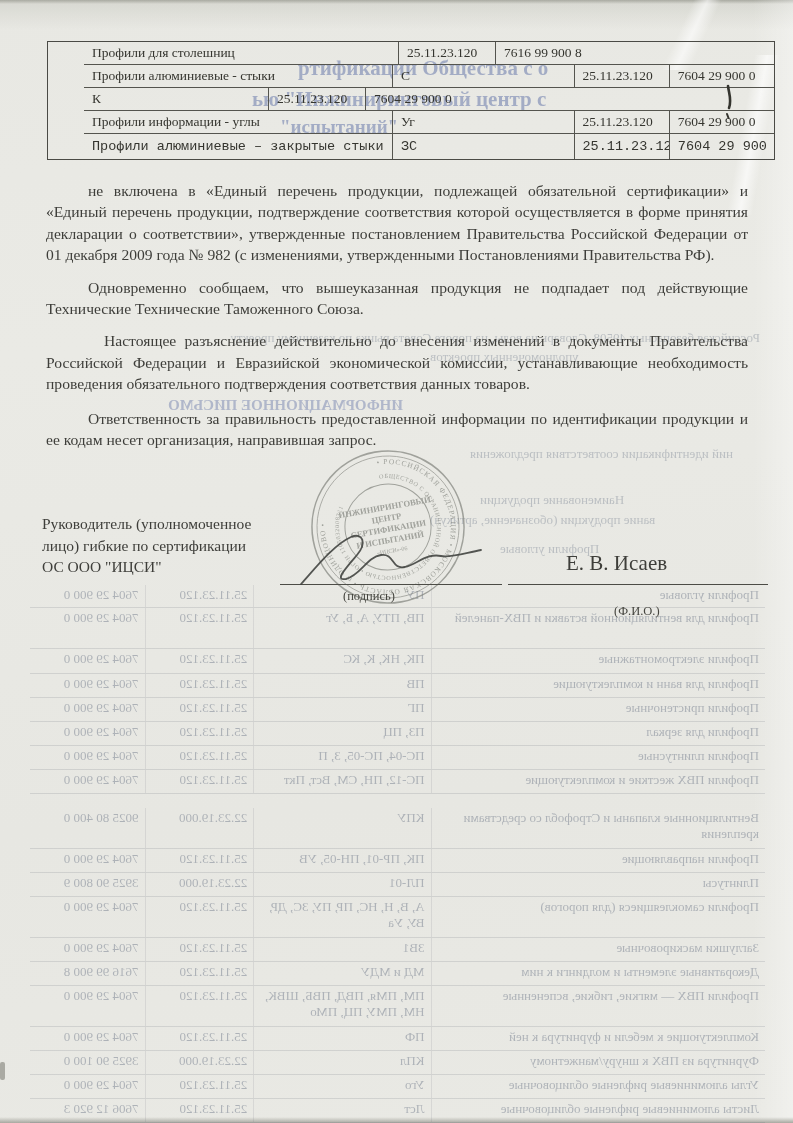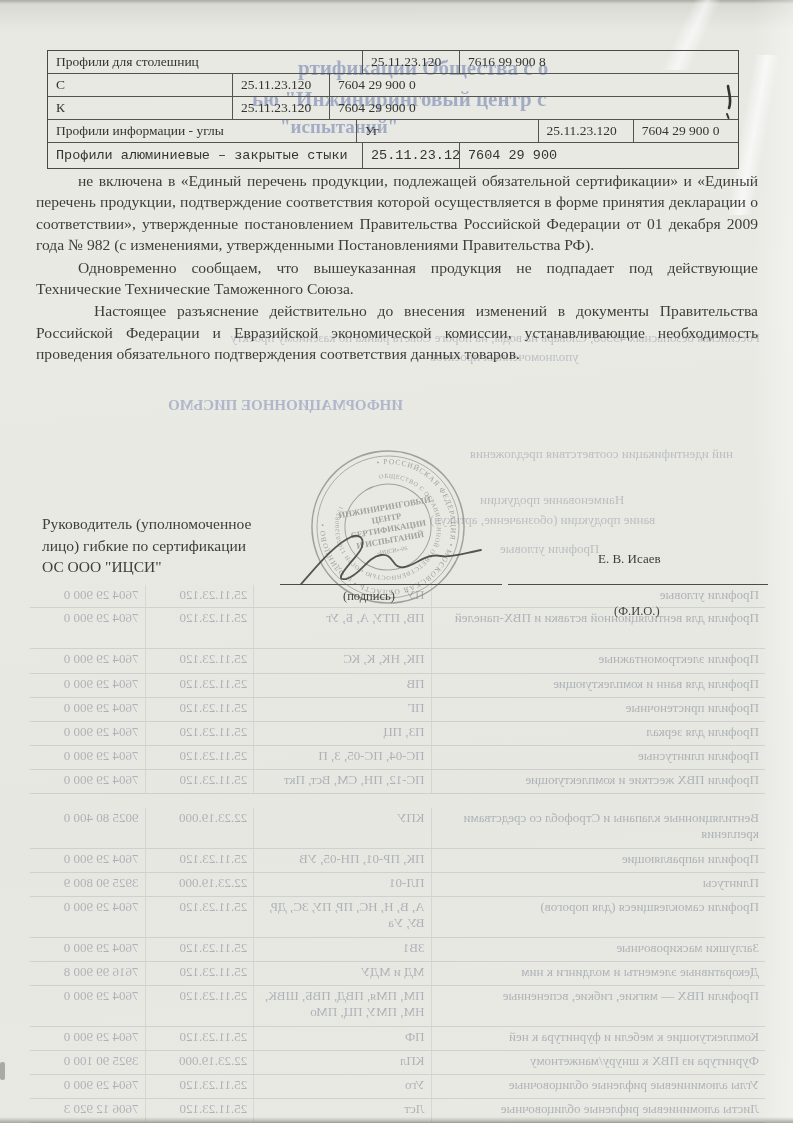--- a/index.html
+++ b/index.html
@@ -20,42 +20,42 @@
   .crease-right{position:absolute;left:714px;top:55px;width:79px;height:160px;
     background:linear-gradient(100deg,rgba(0,0,0,0) 38%,rgba(255,255,255,.65) 50%,rgba(0,0,0,0) 62%);}
   .band-right{position:absolute;right:0;top:0;width:40px;height:100%;
     background:linear-gradient(90deg,rgba(255,255,255,0),rgba(255,255,255,.35));}
   .edge-bottom{position:absolute;left:0;bottom:0;width:100%;height:6px;
     background:linear-gradient(0deg,#a8a8a0,rgba(168,168,160,0));}
   .mark-left{position:absolute;left:0;top:1062px;width:5px;height:18px;
     background:rgba(118,118,112,.55);border-radius:2px;}
 
   
-  .ptable{position:absolute;left:47px;top:50px;width:690px;z-index:3;
-    border:1.4px solid #4a4a45;filter:blur(.2px);}
+  .ptable{position:absolute;left:47px;top:41px;width:690px;z-index:3;
+    border:1.4px solid #4a4a45;filter:blur(.2px);padding-left:36px;}
   .prow{display:flex;border-top:1.2px solid #54544e;}
   .prow:first-child{border-top:none;}
   .pcell{font-size:13.5px;line-height:20px;padding:1px 6px 1px 8px;color:#35352f;
     border-left:1.2px solid #54544e;white-space:nowrap;overflow:hidden;}
   .pcell:first-child{border-left:none;}
   .c-name{width:300px;}  .c-codes{width:170px;} .c-okpd{width:82px;} .c-tnved{width:92px;}
   .prow:last-child .pcell{line-height:23px;font-family:Liberation Mono, monospace;}
 
   
   .bodytext{position:absolute;left:35px;top:169px;width:724px;z-index:3;
     font-size:15.6px;line-height:21.4px;text-align:justify;color:#3e3e3a;filter:blur(.25px);}
-  .bodytext p{margin:1px;}
+  .bodytext p{margin:11px;}
   .bodytext p.ind1{text-indent:42px;}
   .bodytext p.ind2{text-indent:58px;}
   .bodytext p.gap{margin-top:13px;}
 
   
   .role{position:absolute;left:42px;top:513px;width:250px;z-index:4;
     font-size:15.5px;line-height:21.5px;color:#3e3e3a;filter:blur(.25px);}
-  .signer-name{position:absolute;left:598px;top:551px;z-index:4;font-size:13px;color:#3e3e3a;filter:blur(.25px);}
+  .signer-name{position:absolute;left:566px;top:551px;z-index:4;font-size:21px;color:#3e3e3a;filter:blur(.25px);}
   .sig-line{position:absolute;height:0;border-top:1.2px solid #4c4c46;z-index:4;}
   .sig-line.l1{left:280px;top:584px;width:222px;}
   .sig-line.l2{left:508px;top:584px;width:260px;}
   .sig-caption{position:absolute;z-index:4;font-size:12.5px;color:#45453f;filter:blur(.3px);text-align:right;}
   .sig-caption.c1{left:343px;top:589px;}
   .sig-caption.c2{left:614px;top:604px;}
 
   .stamp{position:absolute;left:308px;top:447px;width:160px;height:160px;z-index:3;
     opacity:.68;transform:rotate(-10deg);}
   .signature-svg{position:absolute;left:293px;top:524px;width:205px;height:66px;z-index:5;opacity:.88;}
@@ -228,51 +228,54 @@
       </div>
     </div>
 
   <div class="ptable">
       <div class="prow">
         <div class="pcell c-name">Профили  для столешниц</div>
         <div class="pcell c-okpd">25.11.23.120</div>
         <div class="pcell c-tnved">7616 99 900 8</div>
       </div>
       <div class="prow">
+        <div class="pcell c-name">Профили алюминиевые - стыки</div>
         <div class="pcell c-codes">С</div>
         <div class="pcell c-okpd">25.11.23.120</div>
         <div class="pcell c-tnved">7604 29 900 0</div>
       </div>
       <div class="prow">
         <div class="pcell c-codes">К</div>
         <div class="pcell c-okpd">25.11.23.120</div>
         <div class="pcell c-tnved">7604 29 900 0</div>
       </div>
       <div class="prow">
         <div class="pcell c-name">Профили информации - углы</div>
         <div class="pcell c-codes">Уг</div>
         <div class="pcell c-okpd">25.11.23.120</div>
         <div class="pcell c-tnved">7604 29 900 0</div>
       </div>
       <div class="prow">
         <div class="pcell c-name">Профили алюминиевые  – закрытые стыки</div>
+        <div class="pcell c-codes">ЗС</div>
         <div class="pcell c-okpd">25.11.23.120</div>
         <div class="pcell c-tnved">7604 29 900 0</div>
       </div>
     </div>
 
   <svg class="pen-tick" viewBox="0 0 14 42">
     <path d="M6,2 C7,10 10,16 7,24" stroke="#34342e" stroke-width="2.6" fill="none" stroke-linecap="round"></path>
     <path d="M5,30 l1.5,4" stroke="#34342e" stroke-width="2" fill="none" stroke-linecap="round"></path>
   </svg>
 
   <div class="bodytext">
     <p class="ind1">не включена в «Единый перечень продукции, подлежащей обязательной сертификации» и «Единый перечень продукции, подтверждение соответствия которой осуществляется в форме принятия декларации о соответствии», утвержденные  постановлением Правительства Российской Федерации от 01 декабря 2009 года № 982 (с изменениями, утвержденными Постановлениями Правительства РФ).</p>
     <p class="ind1">Одновременно сообщаем, что вышеуказанная продукция не подпадает под действующие Технические Технические Таможенного Союза.</p>
     <p class="ind2">Настоящее разъяснение действительно до внесения изменений в документы Правительства Российской Федерации и Евразийской экономической комиссии, устанавливающие необходимость проведения обязательного подтверждения соответствия данных товаров.</p>
+    <p class="ind1 gap">Ответственность за правильность предоставленной информации по идентификации продукции и ее кодам несет организация, направившая запрос.</p>
   </div>
 
   <div class="role">
     <div>Руководитель (уполномоченное</div>
     <div>лицо) гибкие по сертификации</div>
     <div>ОС ООО "ИЦСИ"</div>
   </div>
 
   <svg class="stamp" viewBox="0 0 160 160">
     <defs>

